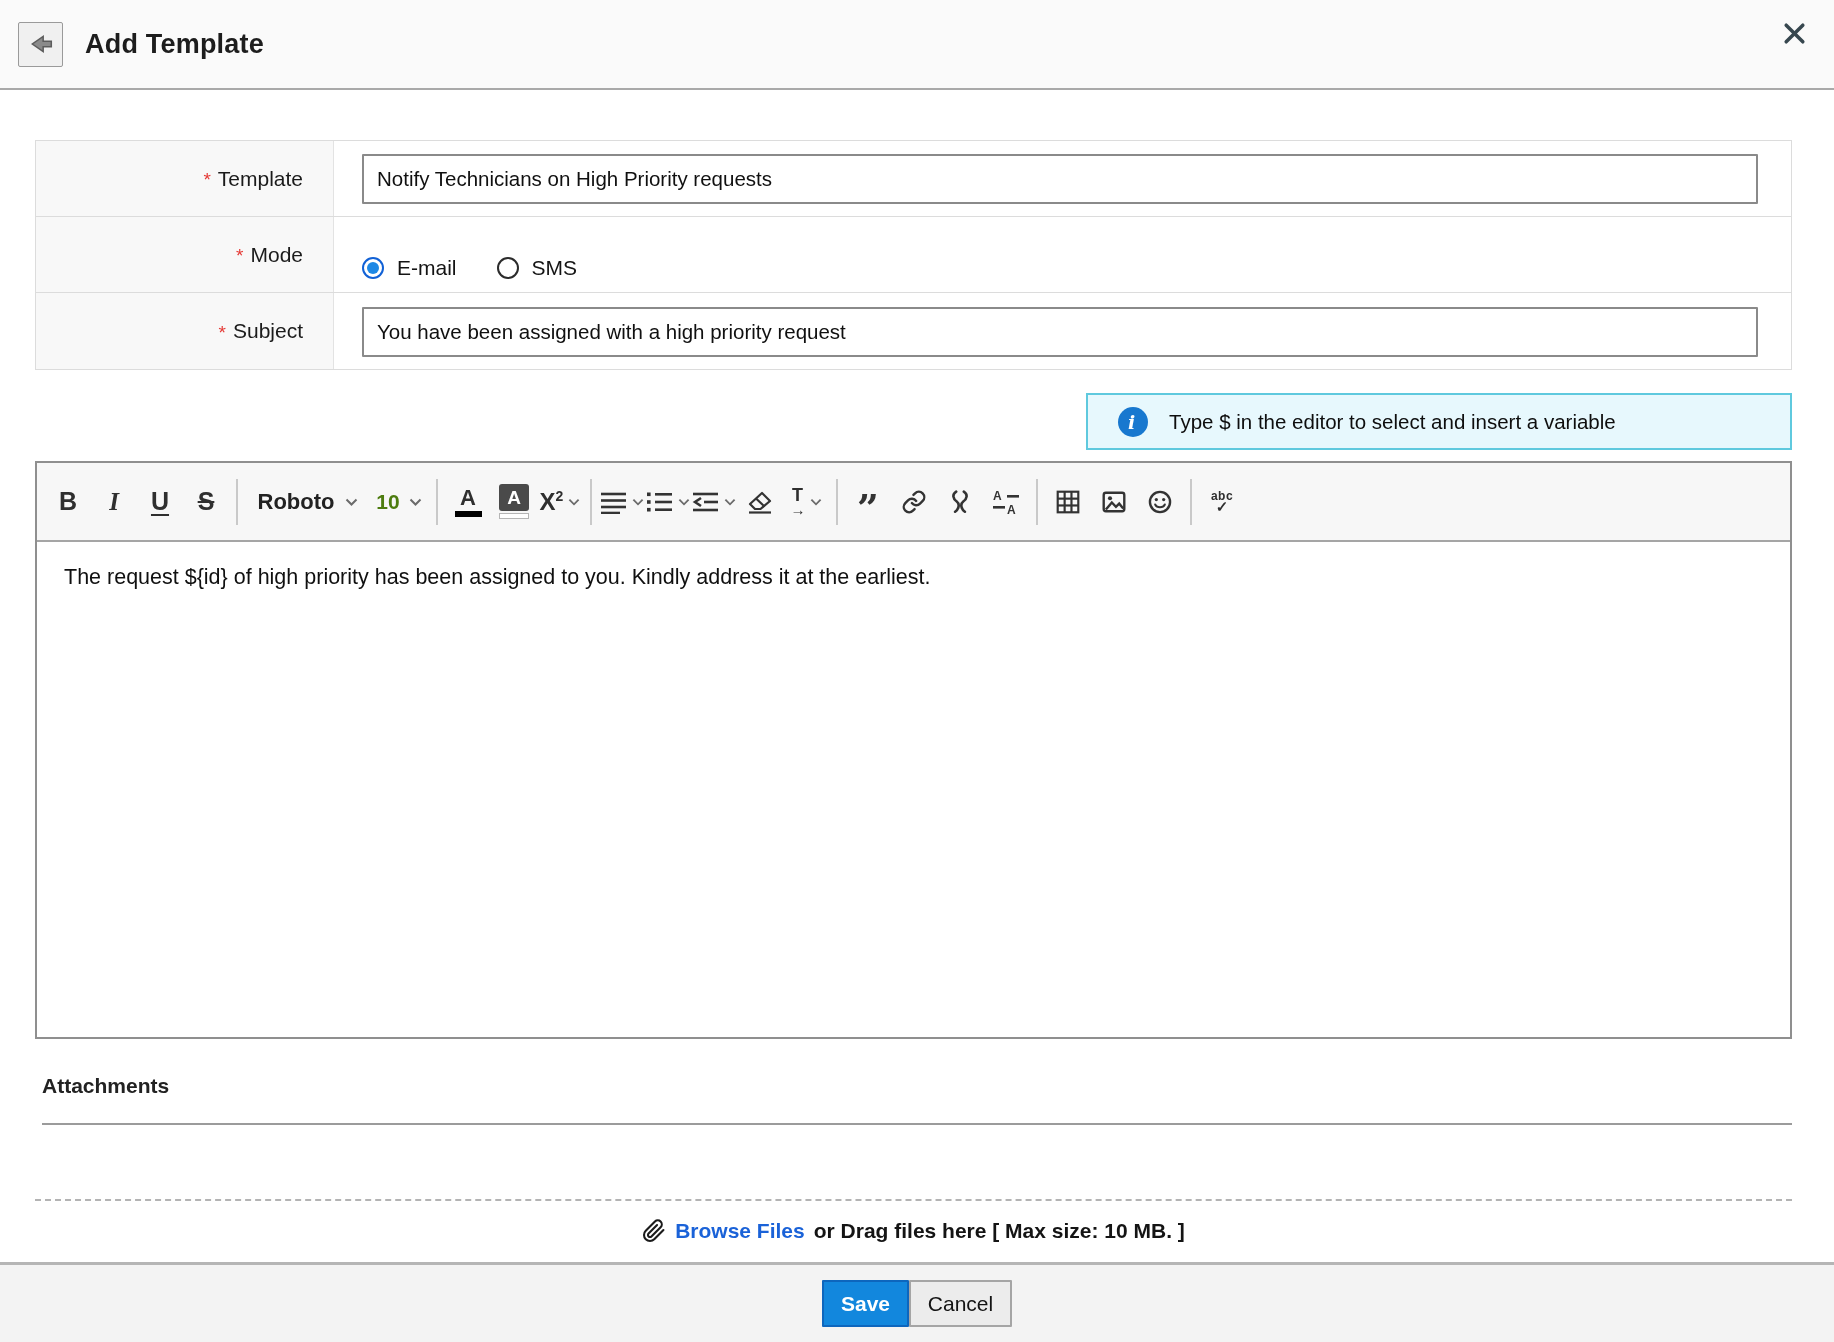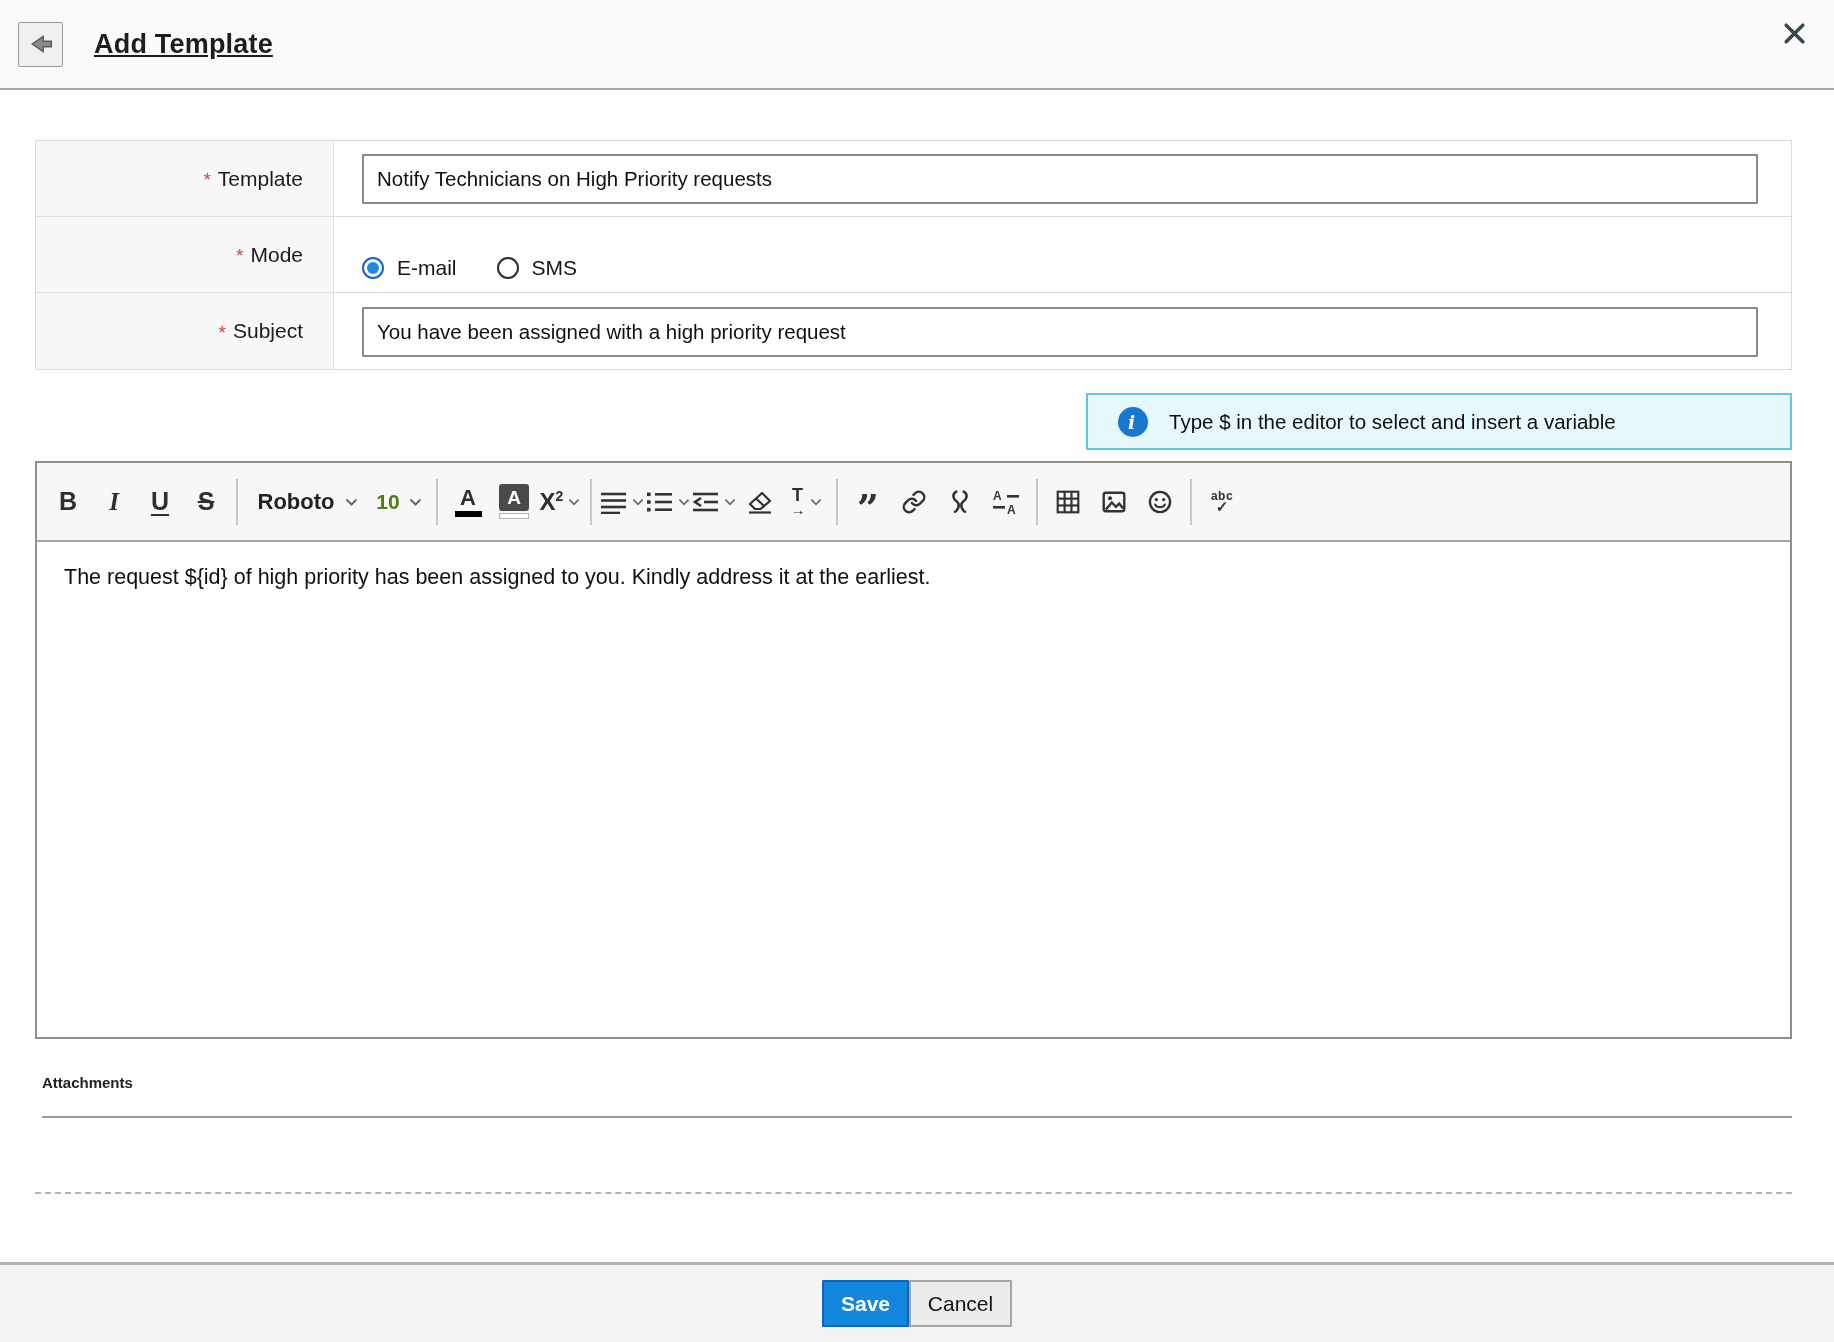--- a/index.html
+++ b/index.html
@@ -12,21 +12,21 @@
 
   
   .topbar {
     height:90px; background:#fafafa; border-bottom:2px solid #a9a9a9;
     display:flex; align-items:center; padding:0 26px 0 18px; flex:0 0 auto;
   }
   .back-btn {
     width:45px; height:45px; background:#f0f0f0; border:1px solid #9a9a9a;
     border-radius:2px; display:flex; align-items:center; justify-content:center; cursor:pointer;
   }
-  .page-title { font-size:27px; font-weight:600; color:#1d1d1d; margin-left:31px; letter-spacing:.2px;text-decoration:underline; }
+  .page-title { font-size:27px; font-weight:600; color:#1d1d1d; margin-left:22px; letter-spacing:.2px; }
   .close-btn { margin-left:auto; align-self:flex-start; margin-top:20px; cursor:pointer; line-height:0; }
 
   
   .content { flex:1 1 auto; padding:0 42px 0 35px; }
 
   .form-table {
     margin-top:50px; width:1757px; border:1px solid #dcdcdc; background:#fff;
   }
   .form-row { display:grid; grid-template-columns:298px 1fr; border-bottom:1px solid #dcdcdc; min-height:76px; }
   .form-row:last-child { border-bottom:none; }
@@ -92,21 +92,21 @@
   .sup-wrap sup { font-size:14px; font-weight:700; }
   .quote-glyph { font-family:"DejaVu Serif", serif; font-size:38px; font-weight:700; color:#333; line-height:20px; margin-top:12px; }
   .dir-t { font-size:18px; font-weight:700; }
   .dir-arrow { font-size:15px; margin-top:-2px; letter-spacing:-1px; }
   .abc-txt { font-size:12px; font-weight:700; letter-spacing:.5px; }
   .abc-check { font-size:15px; font-weight:700; margin-top:-3px; }
 
   .editor-body { flex:1 1 auto; padding:23px 27px; font-size:21.5px; color:#101010; }
 
   
-  .attachments-heading { margin-top:35px; margin-left:7px; font-size:15px; font-weight:700; color:#222; }
+  .attachments-heading { margin-top:35px; margin-left:7px; font-size:21px; font-weight:700; color:#222; }
   .attachments-rule { margin-top:25px; margin-left:7px; width:1750px; border-bottom:2px solid #9b9b9b; }
 
   .dashed-divider { margin-top:74px; width:1757px; border-top:2px dashed #b3b3b3; }
 
   .browse-row {
     margin-top:17px; display:flex; align-items:center; justify-content:center; gap:9px;
     font-size:21px; font-weight:600; color:#141414;
   }
   .browse-link { color:#1a62d8; cursor:pointer; }
 
@@ -419,20 +419,29 @@
       <div class="editor-body">
         <span>The request ${id} of high priority has been assigned to you. Kindly address it at the earliest.</span>
       </div>
     </div>
 
     <div class="attachments-heading">Attachments</div>
     <div class="attachments-rule"></div>
 
     <div class="dashed-divider"></div>
 
+    <div class="browse-row">
+      <span style="line-height:0; transform:rotate(0deg);">
+        <svg width="24" height="26" viewBox="0 0 24 24">
+            <path d="M21.44 11.05l-9.19 9.19a6 6 0 0 1-8.49-8.49l9.19-9.19a4 4 0 0 1 5.66 5.66l-9.2 9.19a2 2 0 0 1-2.83-2.83l8.49-8.48" fill="none" stroke="#1b1b1b" stroke-width="2.1" stroke-linecap="round"></path>
+          </svg>
+      </span>
+      <span class="browse-link">Browse Files</span>
+      <span>or Drag files here [ Max size: 10 MB. ]</span>
+    </div>
 
   </div>
 
   <div class="footer">
     <button class="btn btn-save">Save</button>
     <button class="btn btn-cancel">Cancel</button>
   </div>
 
 </div>
 

